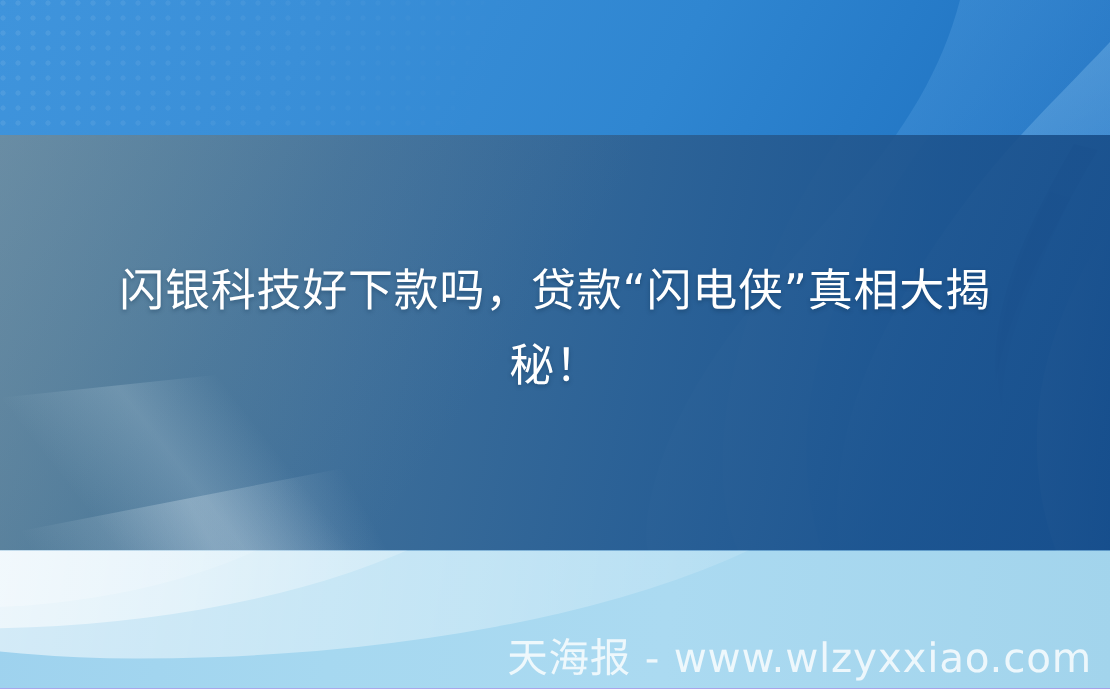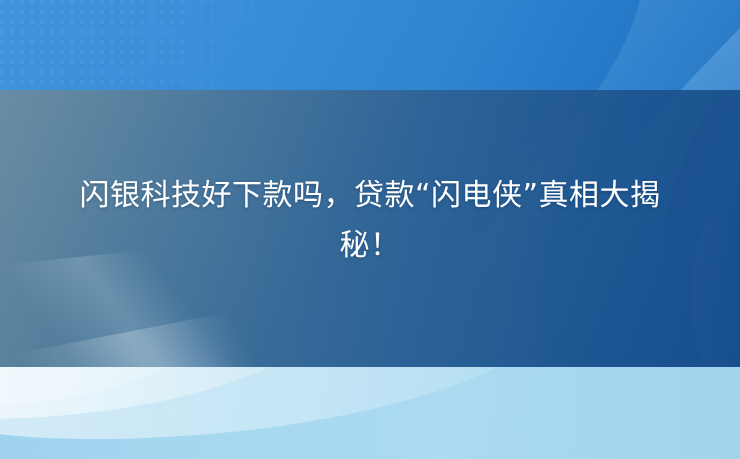--- a/index.html
+++ b/index.html
@@ -242,14 +242,15 @@
   <div class="title-wrap">
     <h1 class="title">闪银科技好下款吗，贷款“闪电侠”真相大揭秘！</h1>
   </div>
 
   <div class="layer-bottom">
     <div class="wave wave-a"></div>
     <div class="wave wave-b"></div>
     <div class="wave wave-c"></div>
   </div>
 
+  <div class="watermark">天海报 - www.wlzyxxiao.com</div>
 
 </div>
 
 </body></html>

